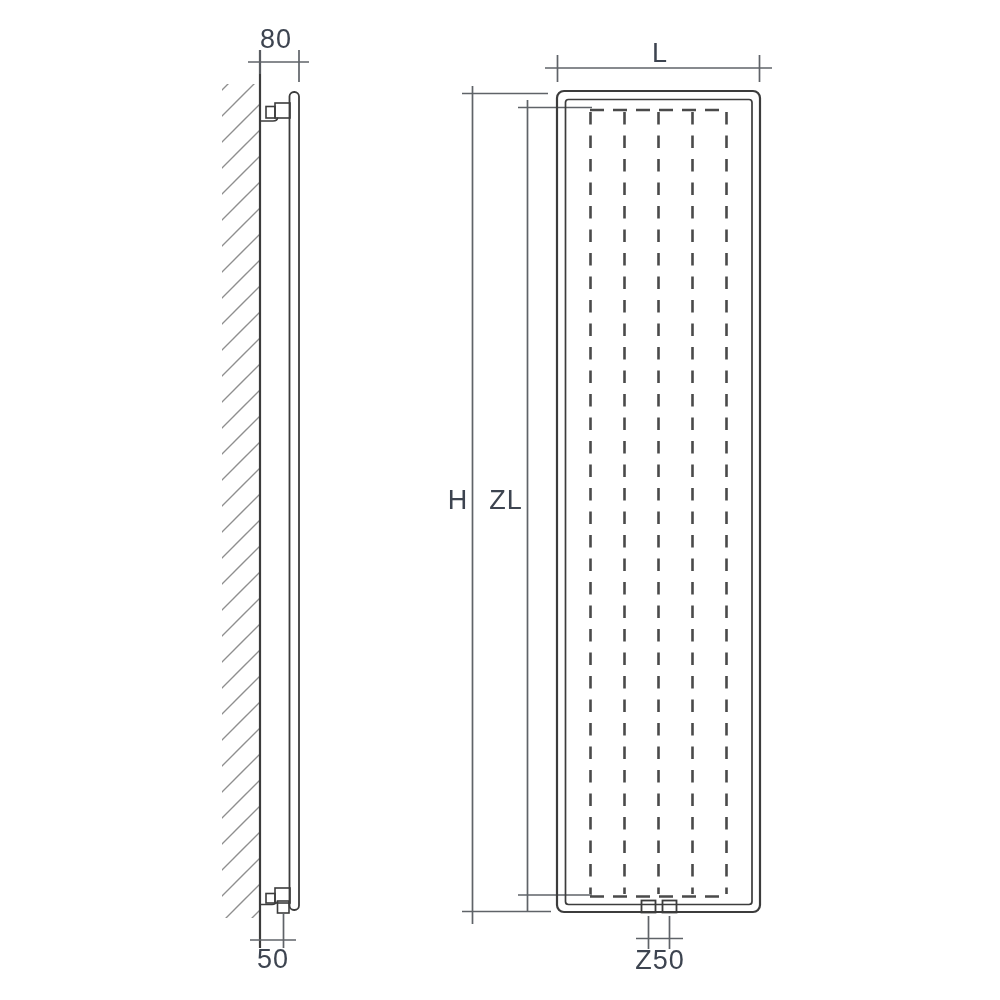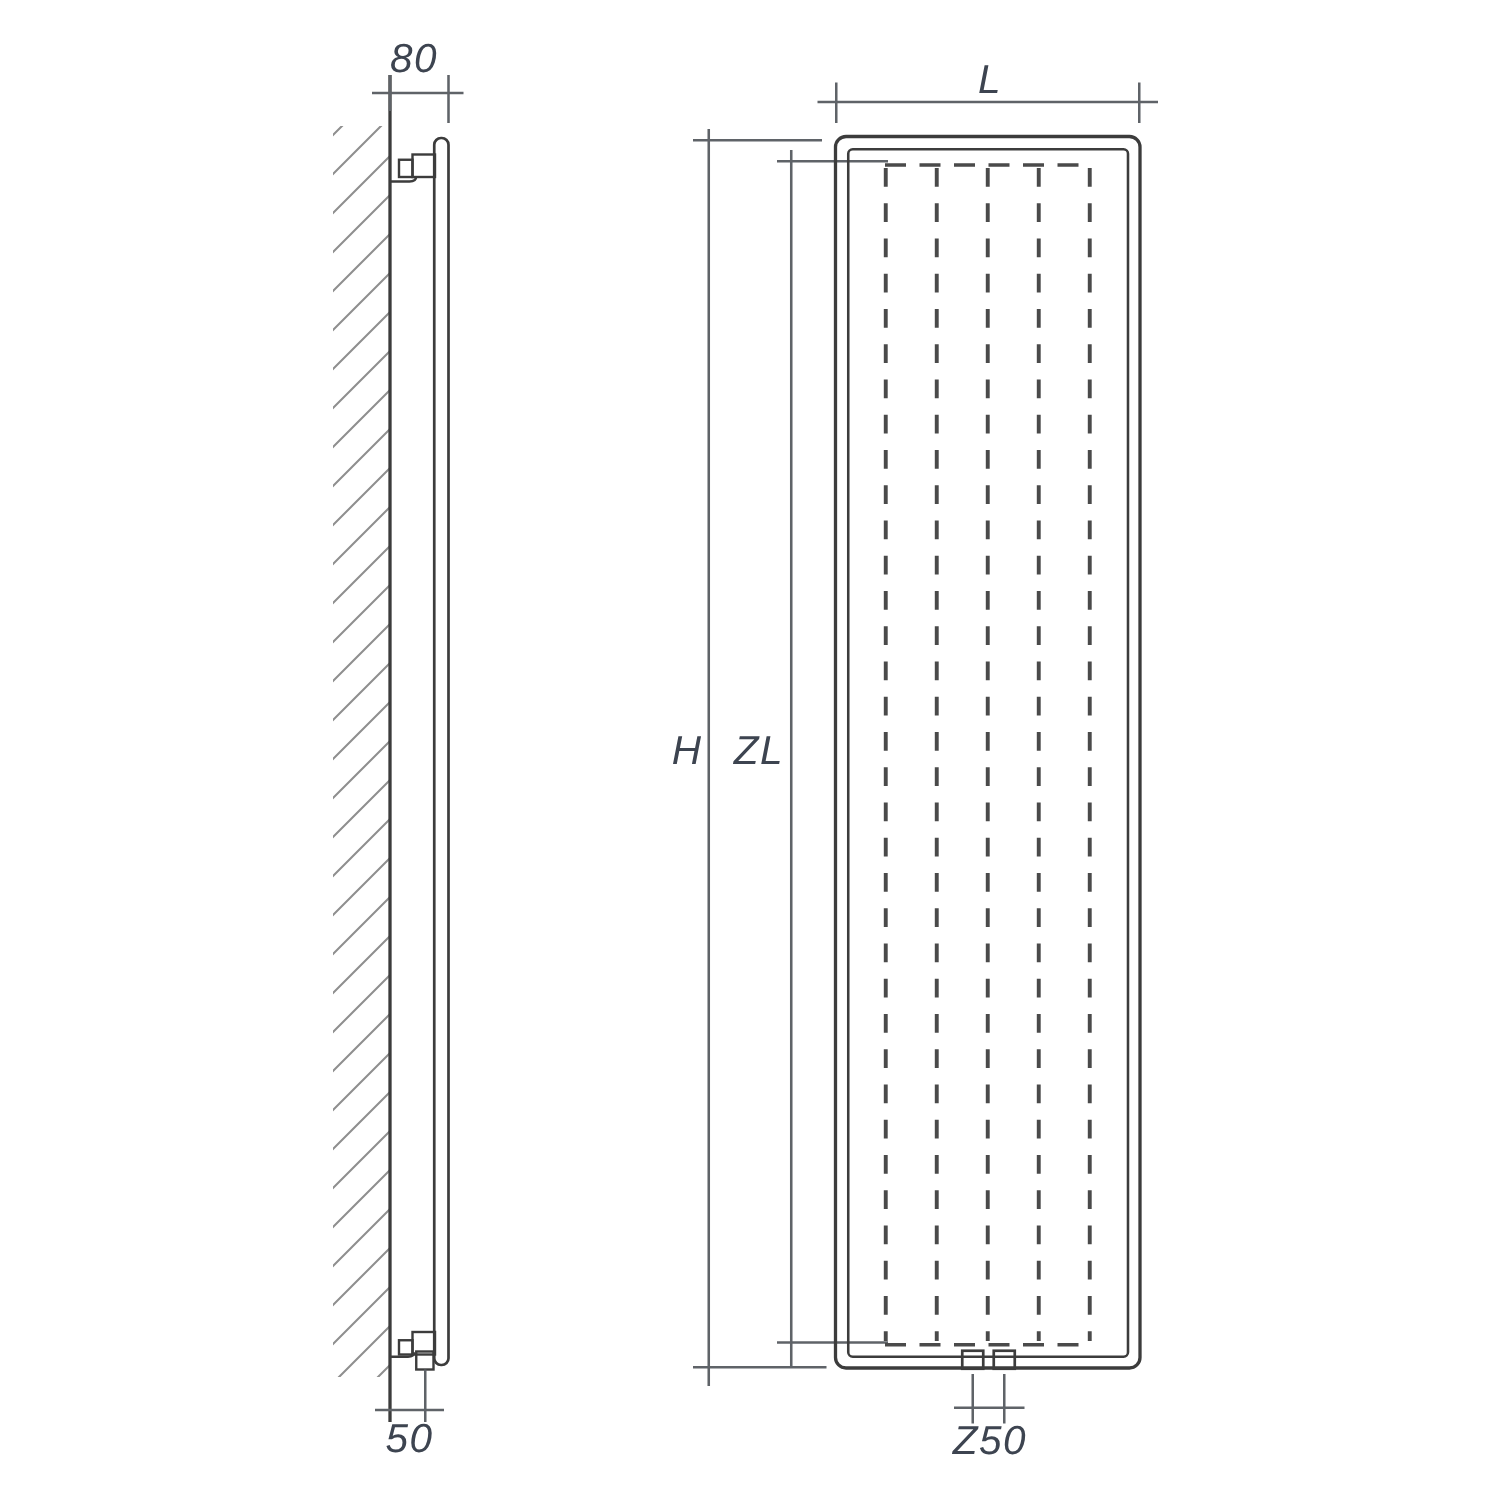--- a/index.html
+++ b/index.html
@@ -6,21 +6,20 @@
     margin: 0;
     padding: 0;
     background: #ffffff;
   }
   .canvas {
     position: relative;
     width: 816px;
     height: 1000px;
     background: #ffffff;
     font-family: "Liberation Sans", sans-serif;
-    font-style: italic;
   }
   svg {
     display: block;
   }
   .obj {
     stroke: #3c3c3c;
     fill: none;
   }
   .dim {
     stroke: #5f6368;

